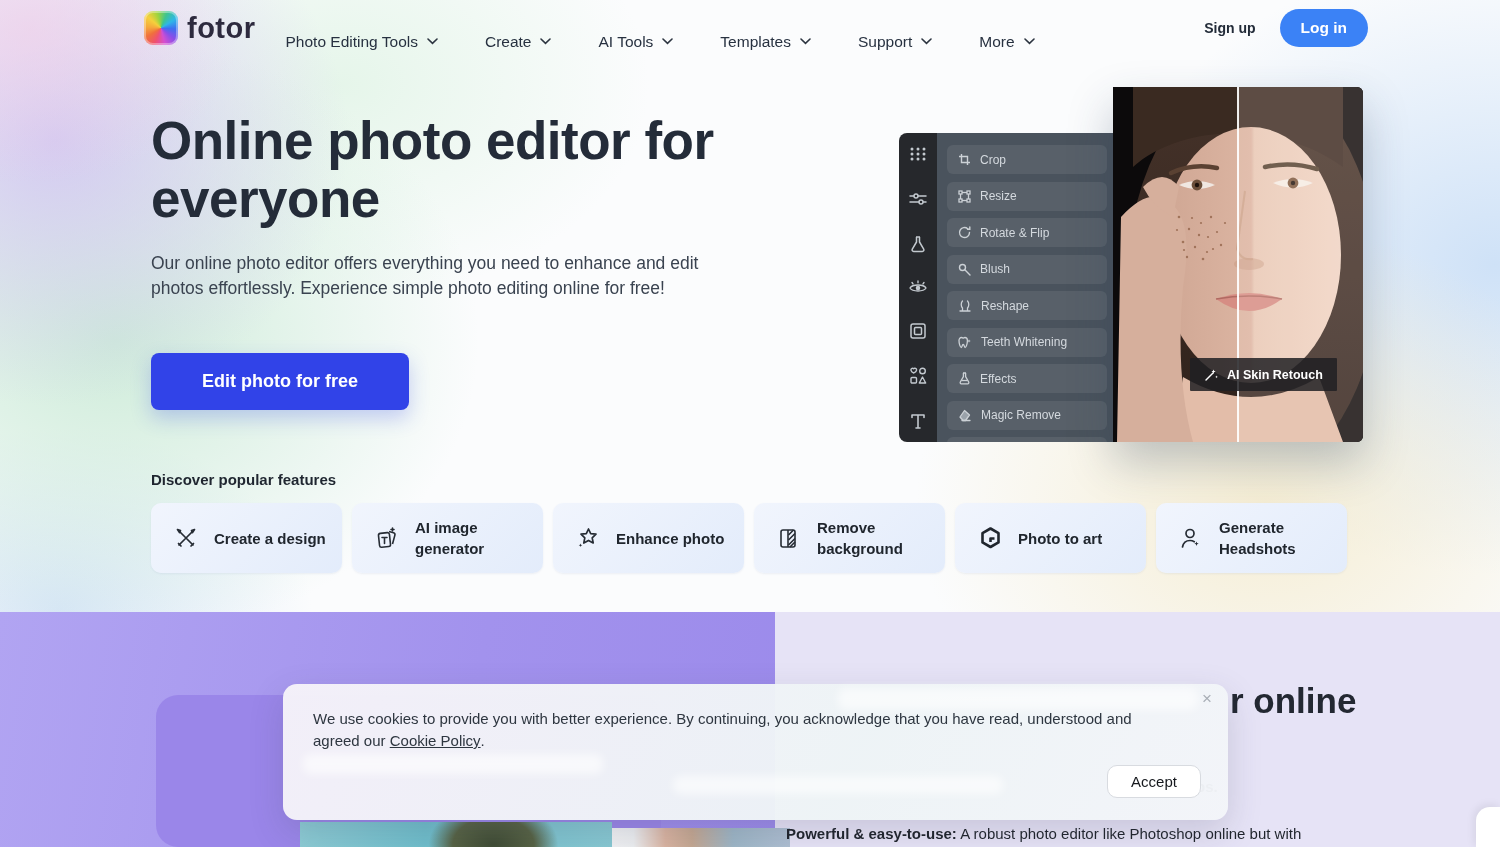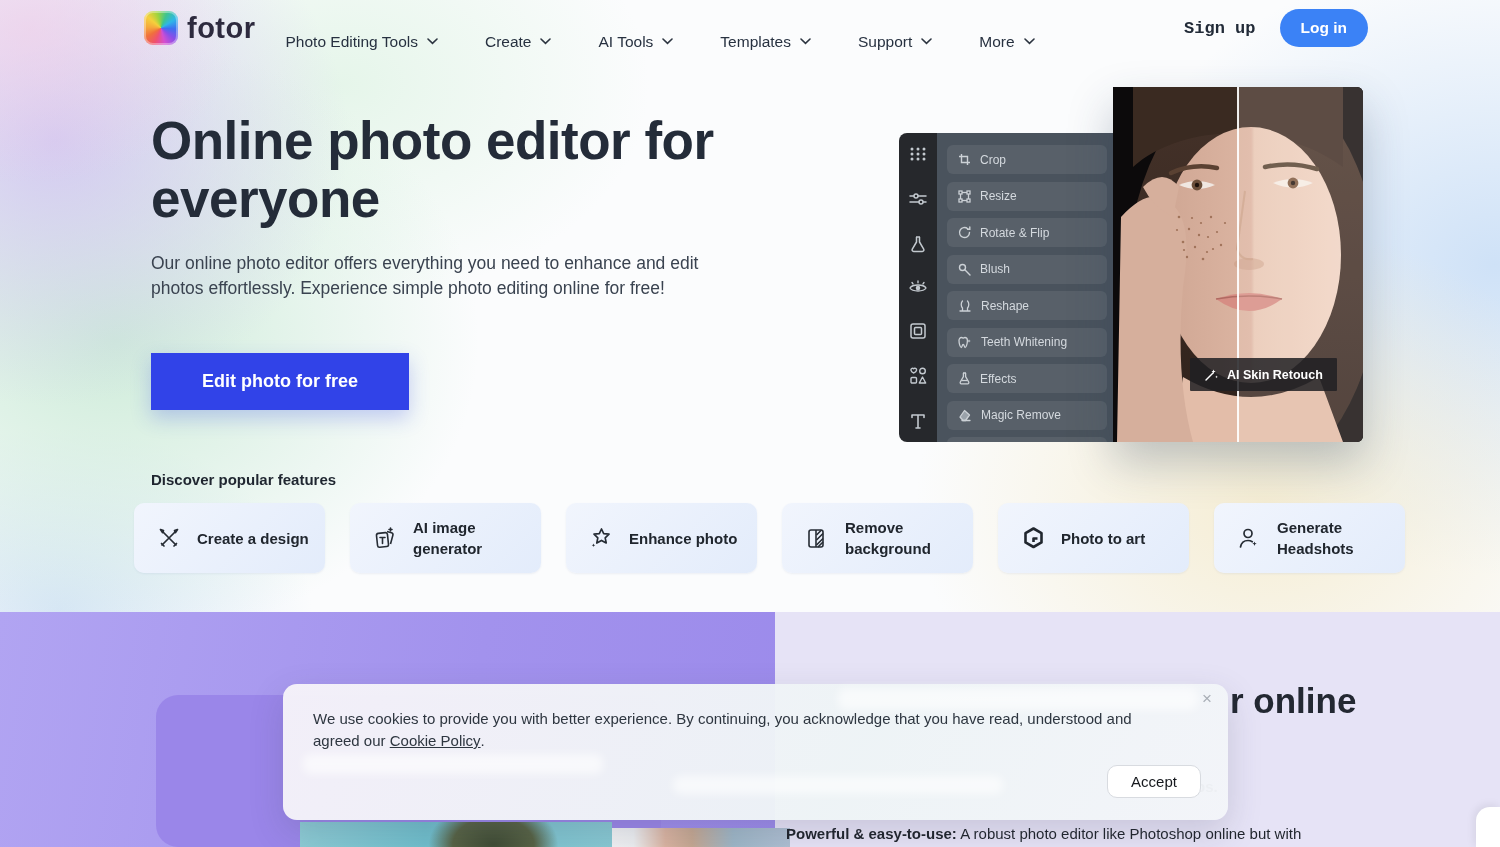--- a/index.html
+++ b/index.html
@@ -22,37 +22,37 @@
   .nav-left{position:absolute;left:144px;top:0;height:56px;display:flex;align-items:center;}
   .logo{display:flex;align-items:center;gap:9px;cursor:pointer;}
   .logo-icon{width:34px;height:34px;border-radius:9px;
     background:conic-gradient(from -50deg,#f5d03c,#9ed43e,#3fc48f,#2eb6e8,#3e6ef0,#8a4fe8,#d44fd0,#ef5170,#f0703c,#f5a93c,#f5d03c);
     box-shadow:inset 0 0 0 2px rgba(255,255,255,.35);}
   .logo-word{font-size:29px;font-weight:700;color:#2d2a3e;letter-spacing:.5px;}
   .nav-menu{display:flex;gap:47px;margin-left:30px;}
   .nav-item{display:flex;align-items:center;gap:9px;font-size:15.5px;color:#273140;
     font-weight:500;cursor:pointer;white-space:nowrap;margin-top:27px;}
   .nav-right{position:absolute;right:132px;top:0;height:56px;display:flex;align-items:center;gap:24px;}
-  .signup{font-size:17px;font-weight:600;color:#222b38;cursor:pointer;font-family:Liberation Mono, monospace;}
+  .signup{font-size:14px;font-weight:600;color:#222b38;cursor:pointer;}
   .login-btn{height:38px;padding:0 21px;border-radius:20px;border:none;background:#3b82f6;
     color:#fff;font-size:15.5px;font-weight:600;display:flex;align-items:center;cursor:pointer;
     font-family:"Liberation Sans",sans-serif;}
 
   
   .hero-title{position:absolute;left:151px;top:112px;width:640px;font-size:53px;line-height:58px;
     font-weight:700;color:#242c39;letter-spacing:-.5px;}
   .hero-desc{position:absolute;left:151px;top:251px;width:600px;font-size:17.5px;line-height:25px;
     color:#3a4350;}
-  .cta-btn{position:absolute;left:151px;top:353px;width:258px;height:57px;border-radius:0;border:none;
+  .cta-btn{position:absolute;left:151px;top:353px;width:258px;height:57px;border-radius:8px;border:none;
     background:#3143e8;color:#fff;font-size:18px;font-weight:700;cursor:pointer;
     font-family:"Liberation Sans",sans-serif;box-shadow:0 8px 20px rgba(49,67,232,.25);}
 
   
   .features-heading{position:absolute;left:151px;top:471px;font-size:15px;font-weight:700;color:#1f2630;}
-  .cards{position:absolute;left:134px;top:503px;display:flex;gap:25px;}
+  .cards{position:absolute;left:151px;top:503px;display:flex;gap:10px;}
   .card{width:191px;height:70px;box-sizing:border-box;border-radius:10px;cursor:pointer;
     background:linear-gradient(135deg,#f1f5fd 0%,#e3ecfb 100%);
     display:flex;align-items:center;gap:15px;padding-left:23px;box-shadow:0 1px 2px rgba(120,140,180,.12);}
   .card-label{font-size:15px;line-height:21px;font-weight:600;color:#20262e;}
   .card svg{flex:0 0 auto;}
 
   
   .rail{position:absolute;left:899px;top:133px;width:38px;height:309px;background:#26282c;
     border-radius:8px 0 0 8px;display:flex;flex-direction:column;align-items:center;
     justify-content:space-between;padding:12px 0;box-sizing:border-box;}

